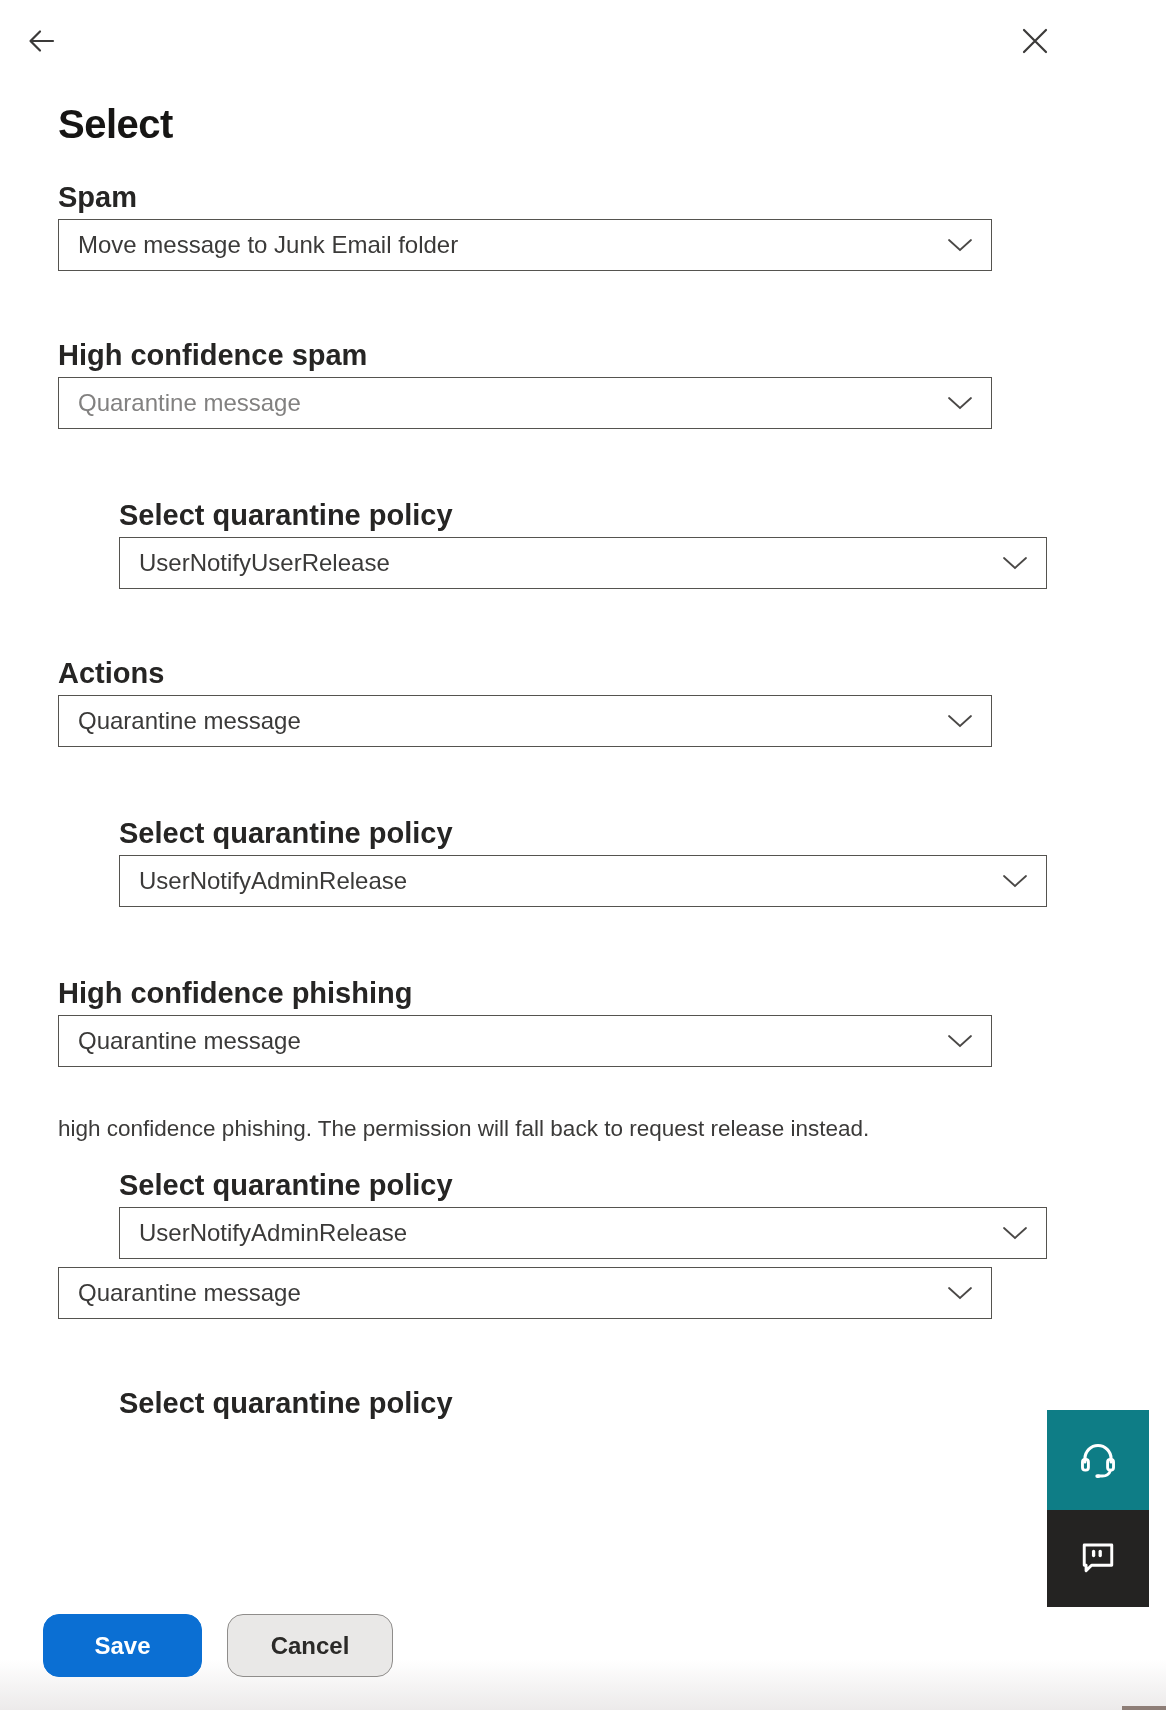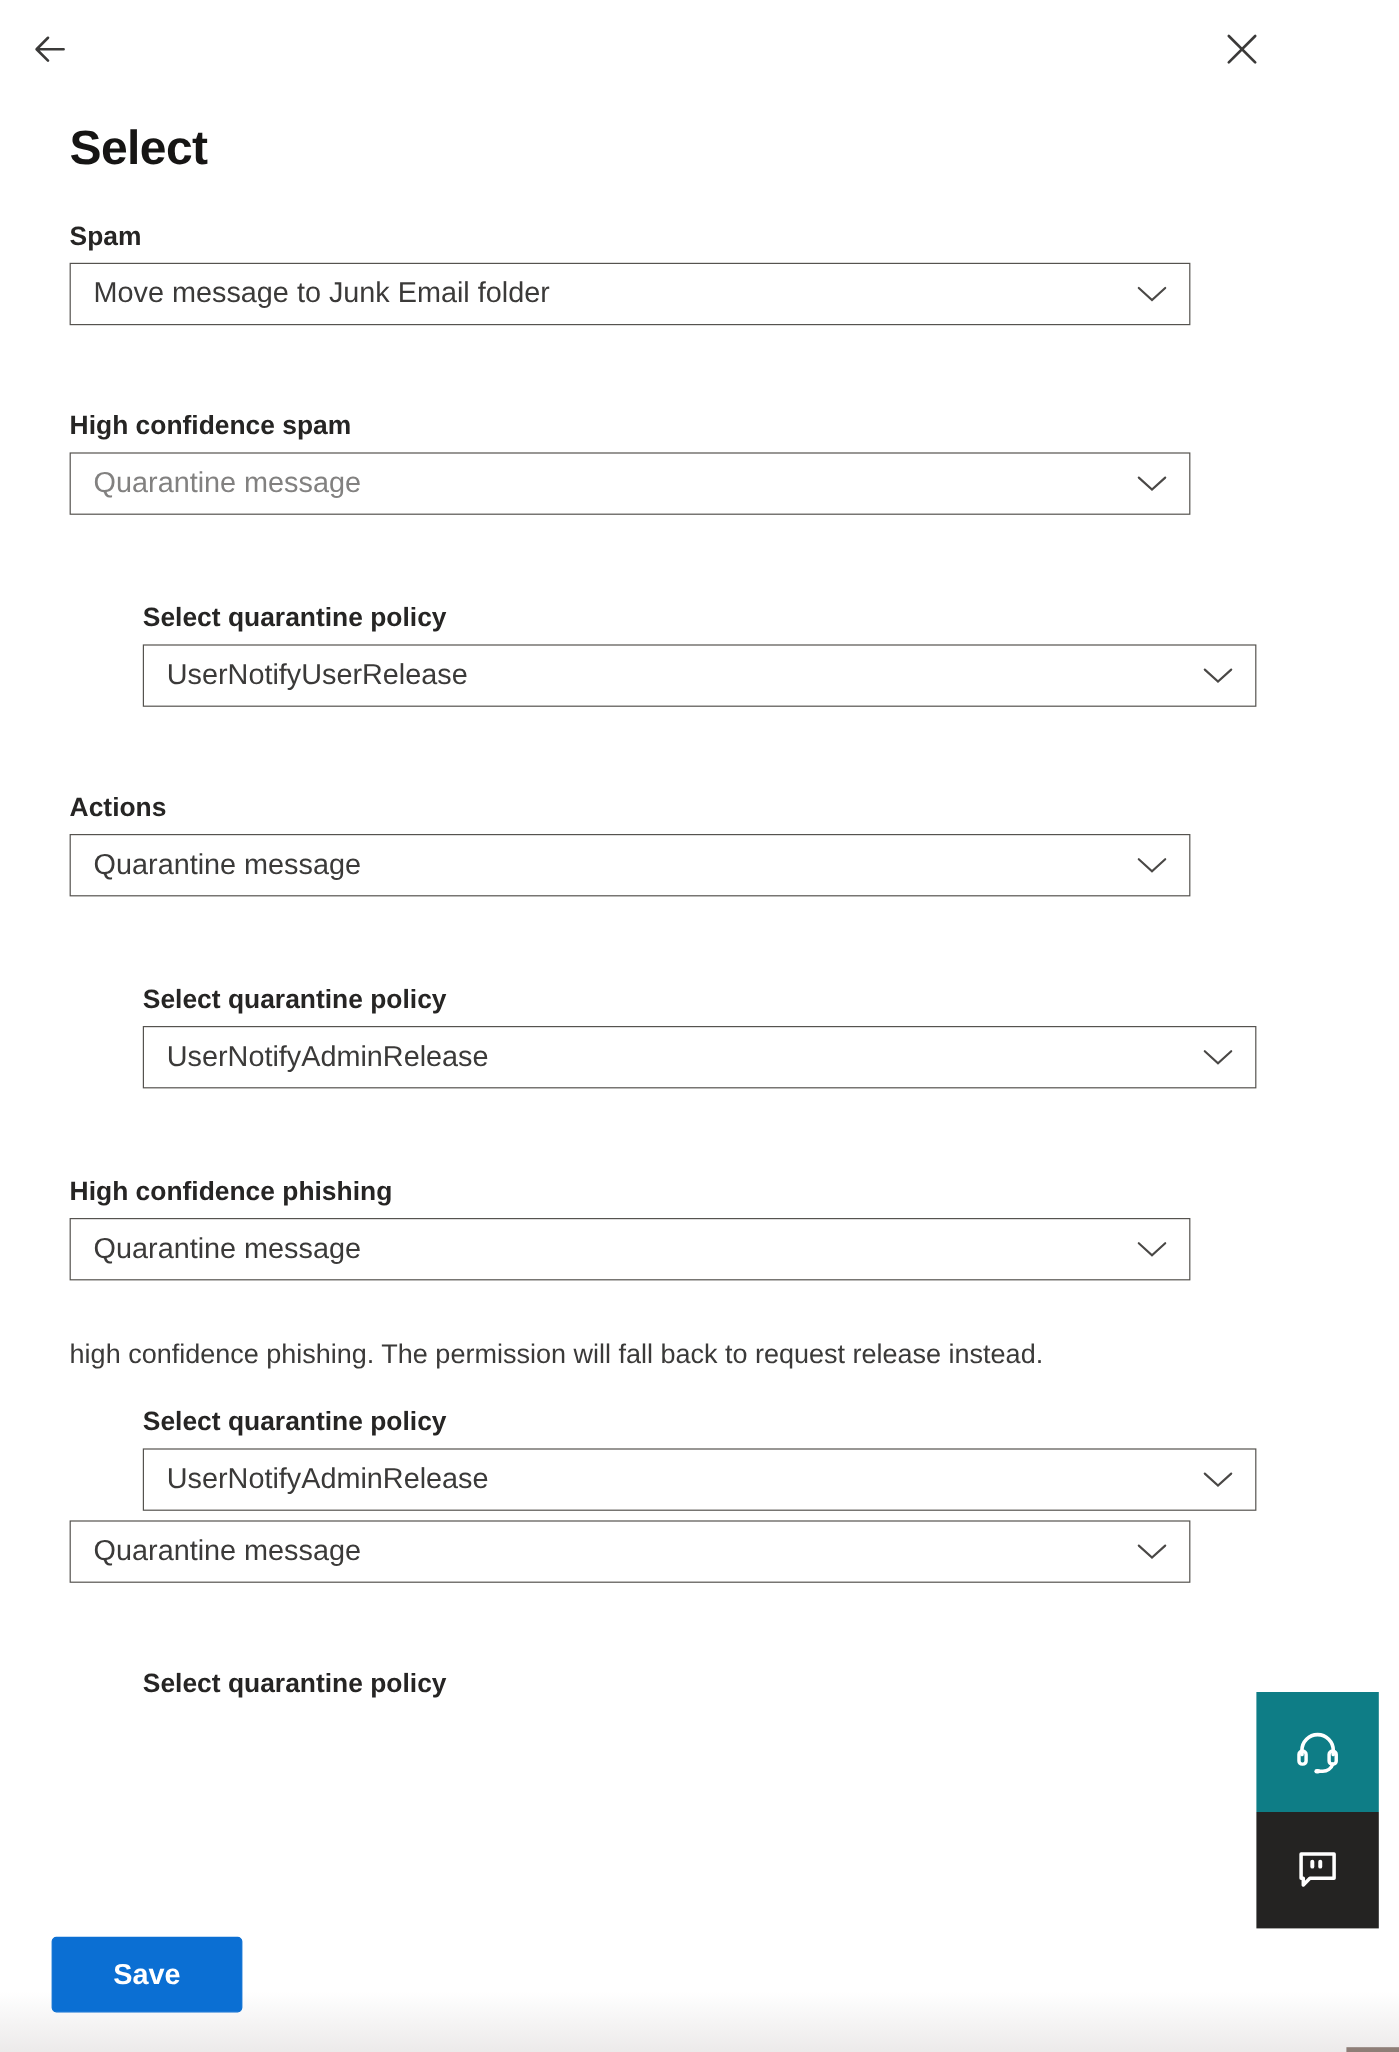--- a/index.html
+++ b/index.html
@@ -14,21 +14,21 @@
   .icon-btn svg{display:block;}
   #back-btn{left:24px;top:24px;}
   #close-btn{left:1018px;top:24px;}
 
   
   .content{padding:103px 0 0 58px;}
   h1.title{
     margin:0;font-size:40px;line-height:42px;font-weight:700;color:#161514;letter-spacing:-0.5px;
   }
   .lbl{
-    font-size:22px;line-height:28px;font-weight:600;color:#262524;
+    font-size:29px;line-height:28px;font-weight:600;color:#262524;
   }
   .lbl.mt-section{margin-top:70px;}
   .lbl.mt-sub{margin-top:72px;}
   .indent{margin-left:61px;}
 
   .dd{
     box-sizing:border-box;margin-top:8px;height:52px;width:934px;
     border:1.5px solid #55534f;border-radius:0;background:#fff;
     display:flex;align-items:center;position:relative;
     padding:0 60px 0 19px;cursor:pointer;text-align:center;
@@ -49,21 +49,21 @@
   .lbl.mt-last{margin-top:70px;}
 
   
   .footer{
     position:absolute;left:0;top:1598px;width:1166px;height:112px;z-index:5;
     background:linear-gradient(to bottom,#ffffff 0%,#ffffff 55%,#eceaea 100%);
   }
   .btn{
     position:absolute;top:16px;height:63px;box-sizing:border-box;
     font-family:"Liberation Sans",sans-serif;font-size:24px;font-weight:600;
-    border-radius:4px;cursor:pointer;
+    border-radius:16px;cursor:pointer;
   }
   #save-btn{left:43px;width:159px;background:#0b6fd3;border:1px solid #0b6fd3;color:#ffffff;}
   #cancel-btn{left:227px;width:166px;background:#e9e8e7;border:1.5px solid #8f8d8b;color:#2b2a28;}
 
   
   .side-btn{position:absolute;left:1047px;width:102px;border:none;padding:0;cursor:pointer;z-index:6;
     display:flex;align-items:center;justify-content:center;}
   #help-btn{top:1410px;height:100px;background:#0e7d86;}
   #feedback-btn{top:1510px;height:97px;background:#242322;}
 
@@ -171,20 +171,21 @@
           <path d="M2 2 L13 12 L24 2" fill="none" stroke="#4a4846" stroke-width="1.8" stroke-linecap="round"></path>
         </svg>
     </span>
   </div>
 
   <div class="lbl mt-last indent">Select quarantine policy</div>
 </div>
 
 <div class="footer">
   <button class="btn" id="save-btn">Save</button>
+  <button class="btn" id="cancel-btn">Cancel</button>
 </div>
 
 <button class="side-btn" id="help-btn" aria-label="Help">
   <span>
     <svg width="46" height="46" viewBox="0 0 24 24">
       <path d="M5.2 13.6 V11.8 A6.8 6.8 0 0 1 18.8 11.8 V13.6" fill="none" stroke="#ffffff" stroke-width="1.6" stroke-linecap="round"></path>
       <rect x="3.9" y="12.2" width="3.1" height="5.6" rx="1.4" fill="none" stroke="#ffffff" stroke-width="1.5"></rect>
       <rect x="17" y="12.2" width="3.1" height="5.6" rx="1.4" fill="none" stroke="#ffffff" stroke-width="1.5"></rect>
       <path d="M18.6 17.8 A4.6 4.6 0 0 1 14.2 20.9 H12.6" fill="none" stroke="#ffffff" stroke-width="1.5" stroke-linecap="round"></path>
       <rect x="10.6" y="19.9" width="2.6" height="2" rx="1" fill="#ffffff"></rect>

